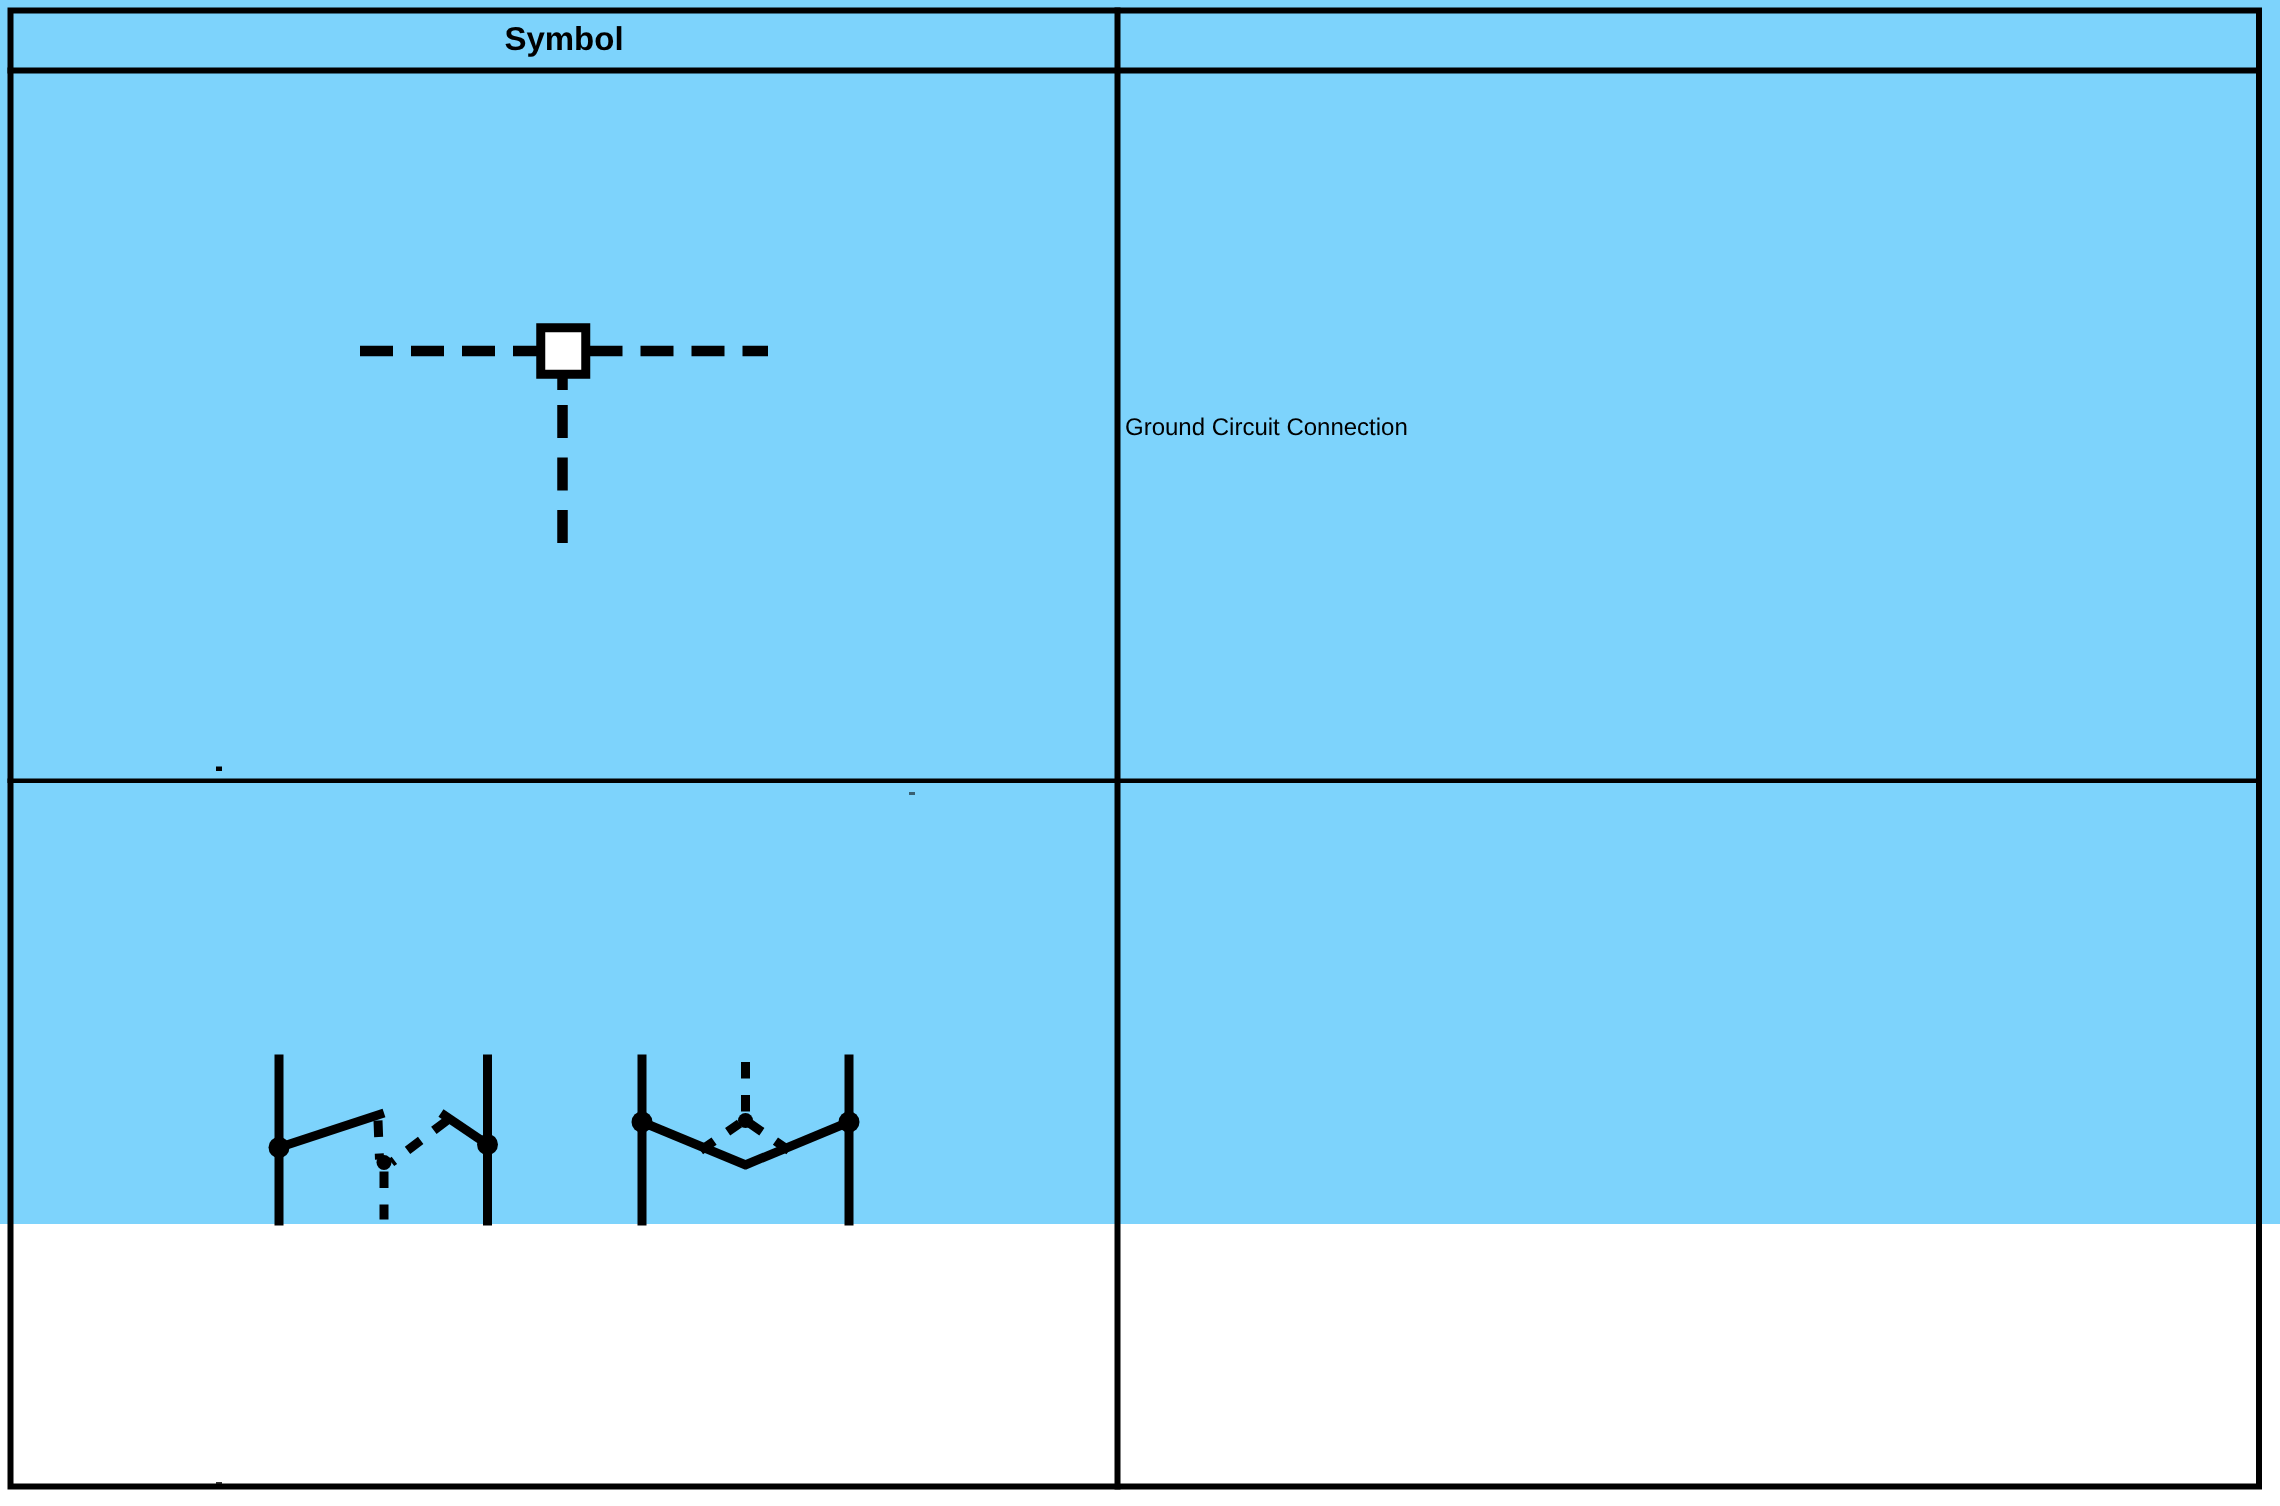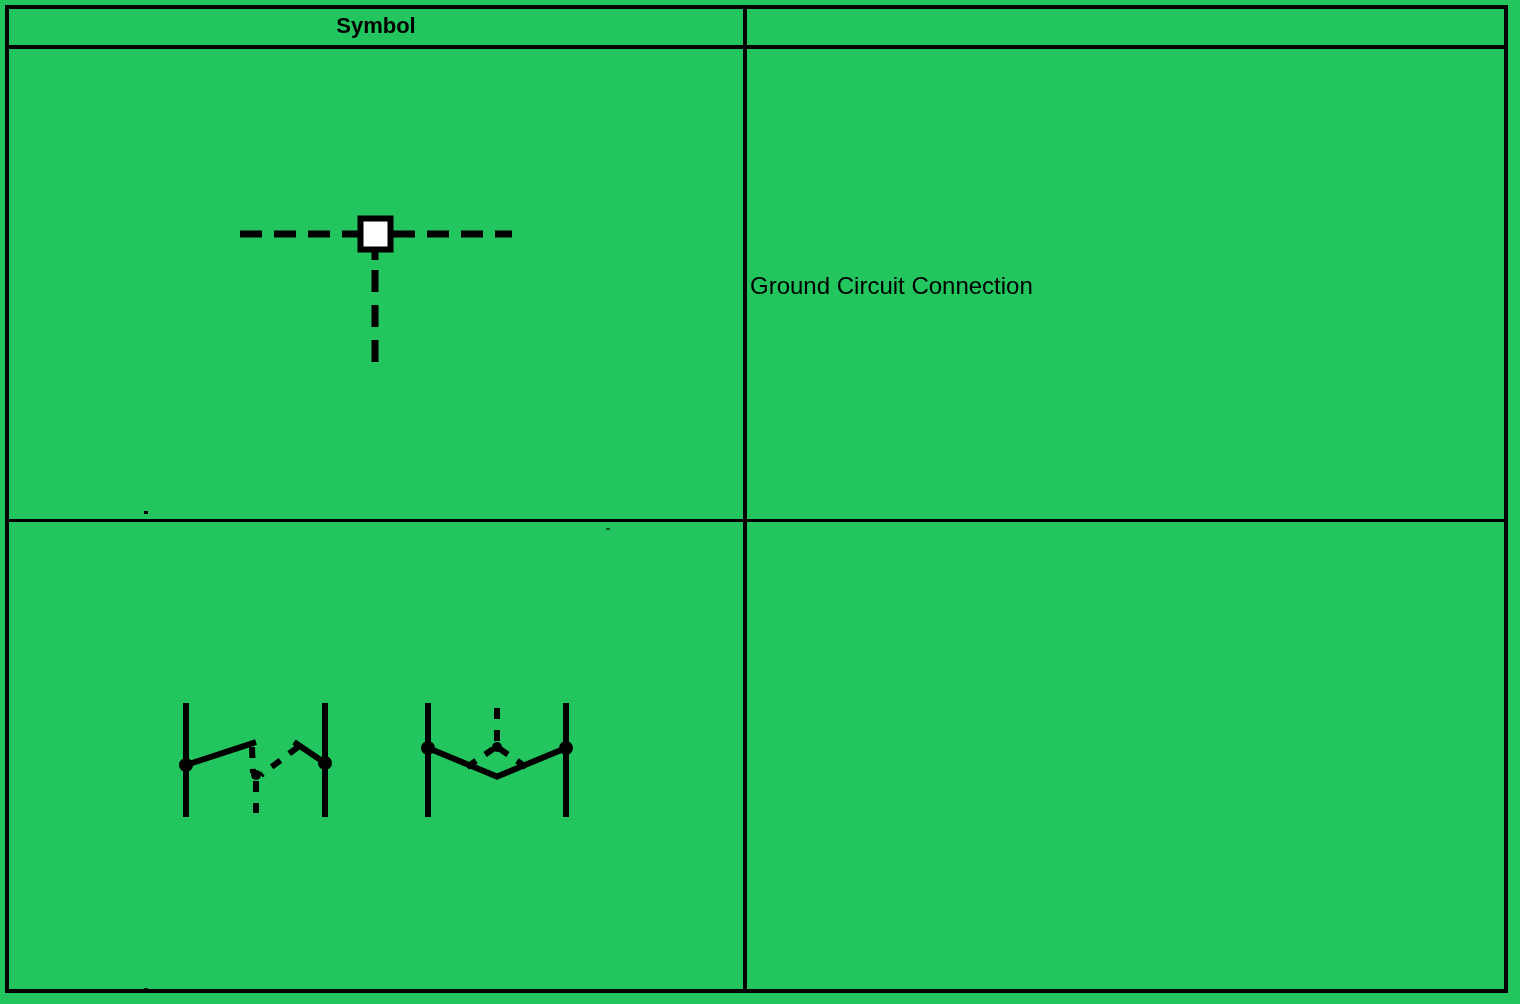--- a/index.html
+++ b/index.html
@@ -11,22 +11,22 @@
   body {
     width: 1520px;
     height: 1004px;
     font-family: "Liberation Sans", sans-serif;
     color: #000000;
     overflow: hidden;
   }
   #page {
     position: relative;
     width: 1520px;
-    height: 1004px;
-    background: #22c55e;
+    height: 816px;
+    background: #7dd3fc;
   }
 
   
   .table-frame {
     position: absolute;
     left: 5px;
     top: 5px;
     width: 1503px;
     height: 988px;
     box-sizing: border-box;
@@ -66,21 +66,21 @@
     letter-spacing: 0px;
     white-space: nowrap;
   }
   .hdr-symbol { left: 9px; width: 734px; }
   .hdr-desc   { left: 747px; width: 757px; }
 
   
   .desc-text {
     position: absolute;
     left: 750px;
-    font-size: 24px;
+    font-size: 16px;
     line-height: 28px;
     white-space: nowrap;
     font-weight: normal;
   }
   .desc-ground { top: 272px; }
   .desc-clip   { top: 745px; }
 
   
   .symbol-canvas {
     position: absolute;

